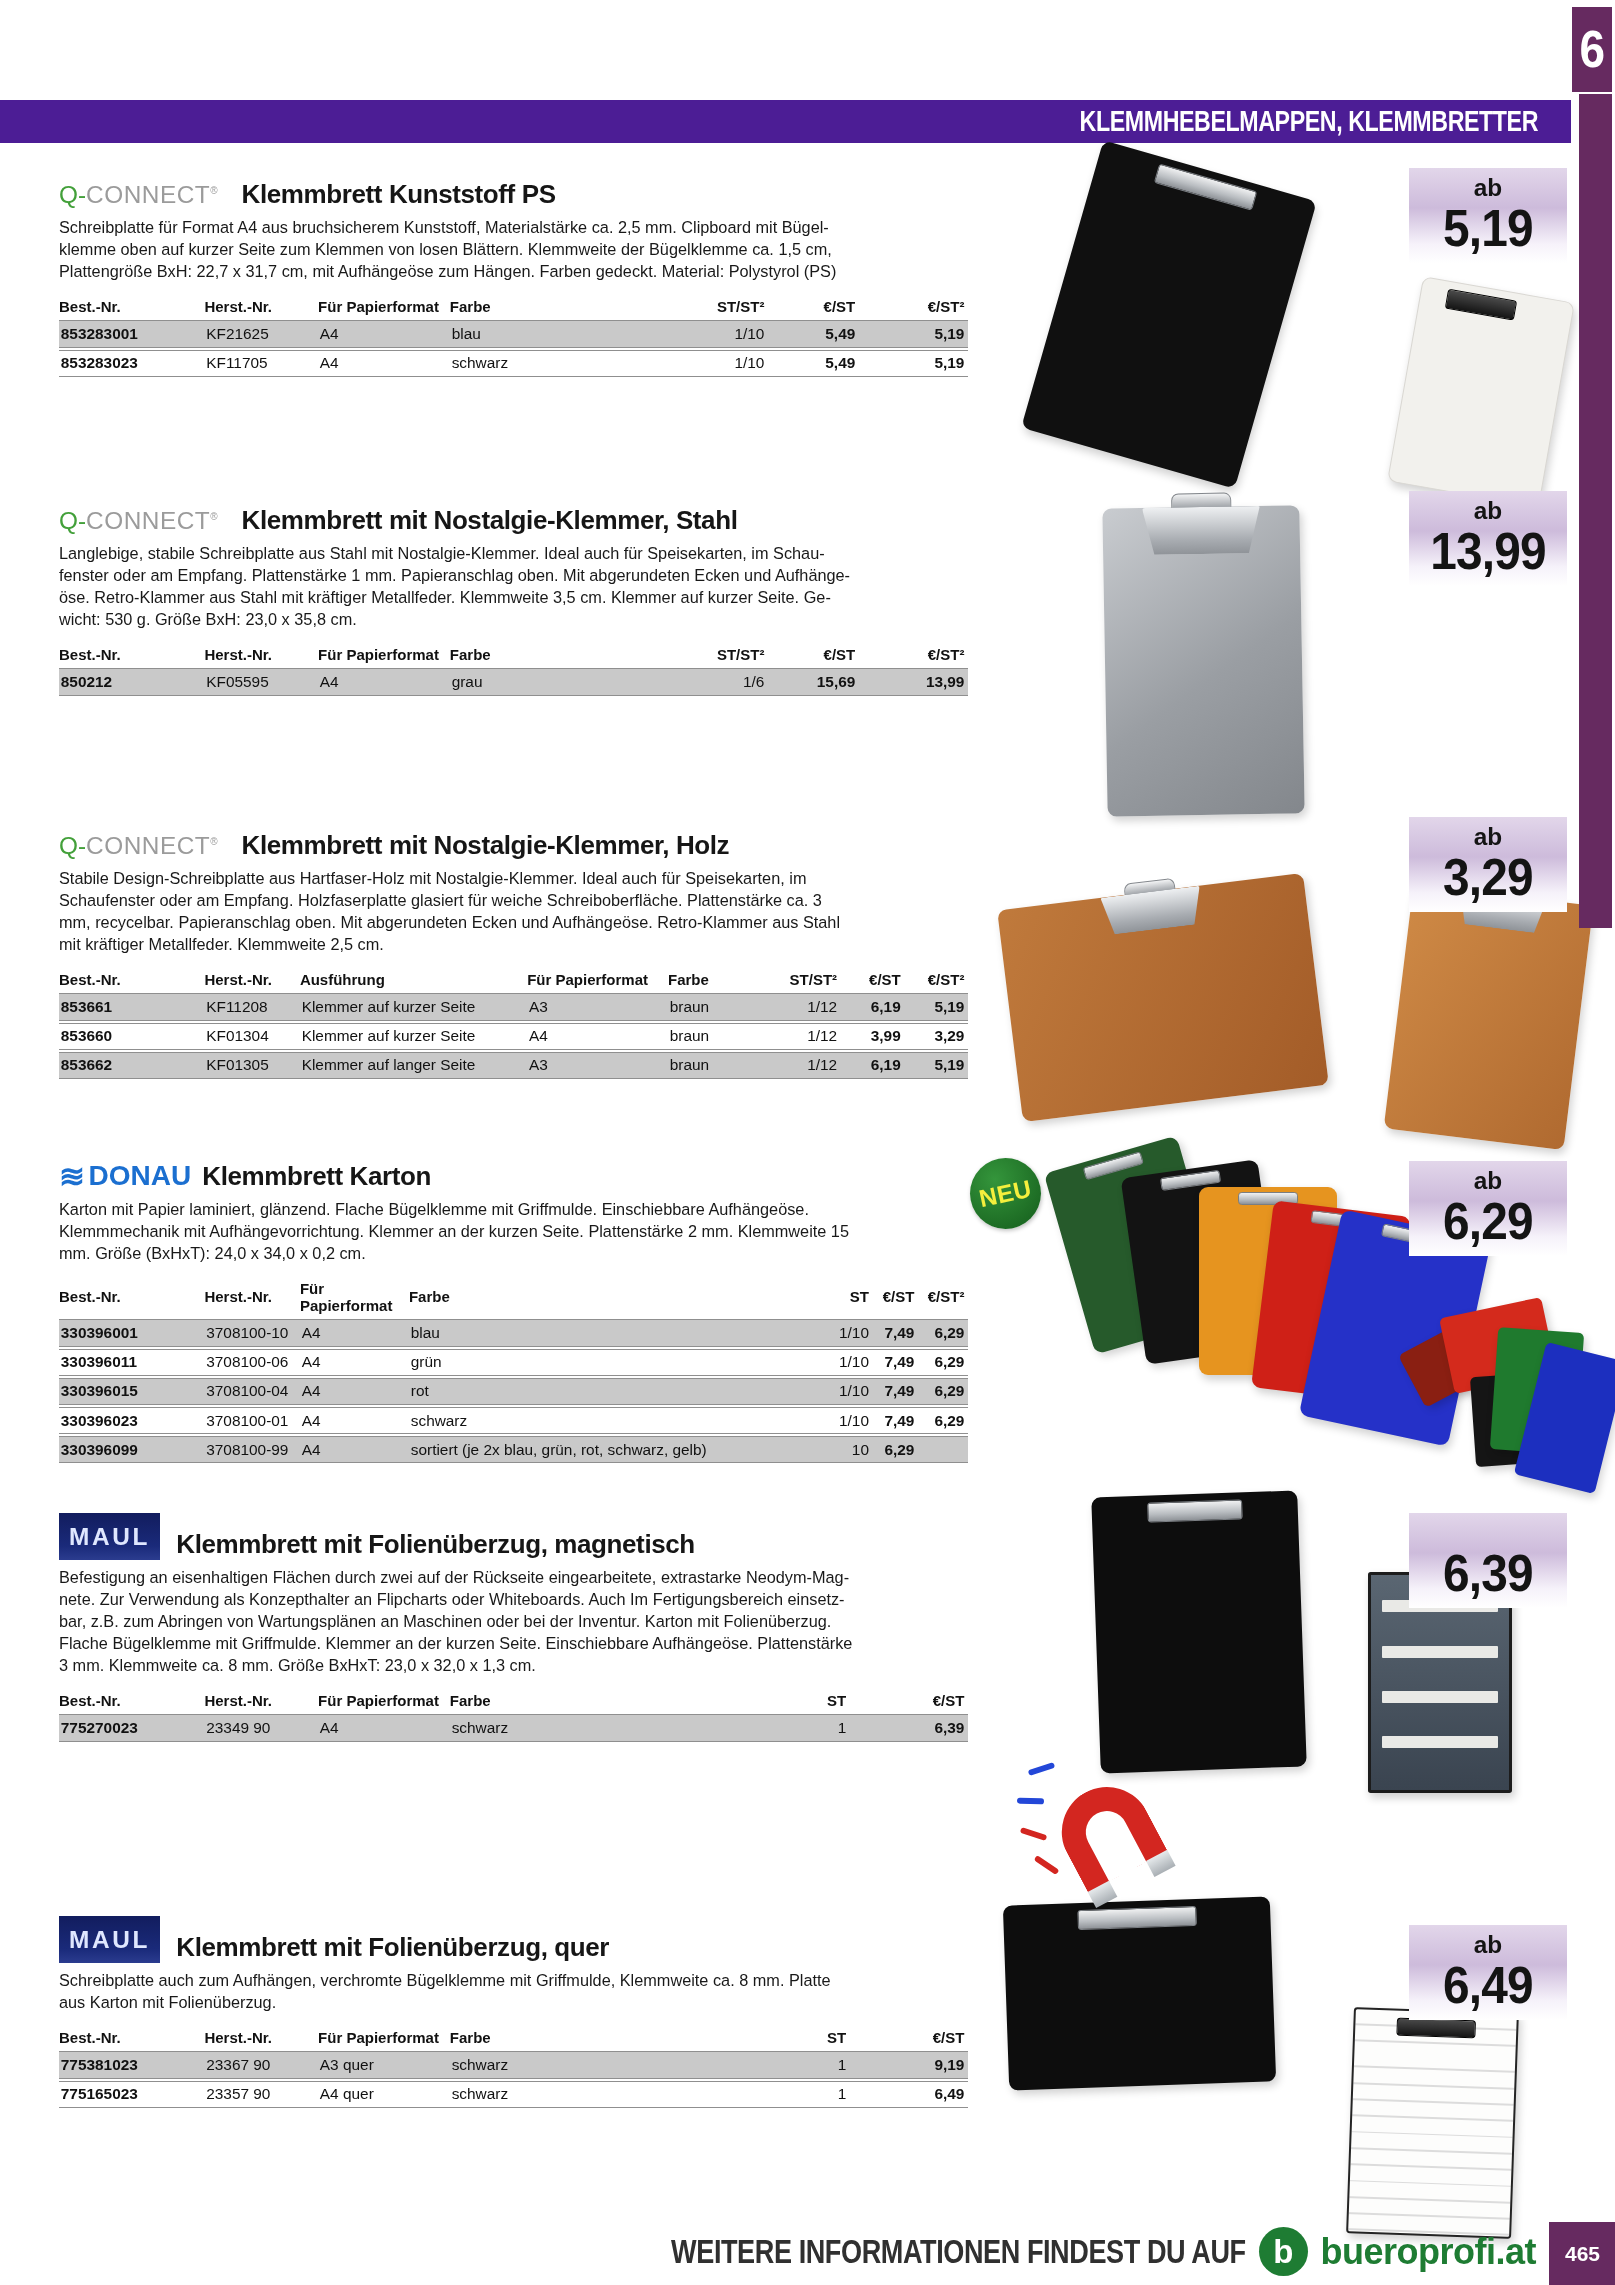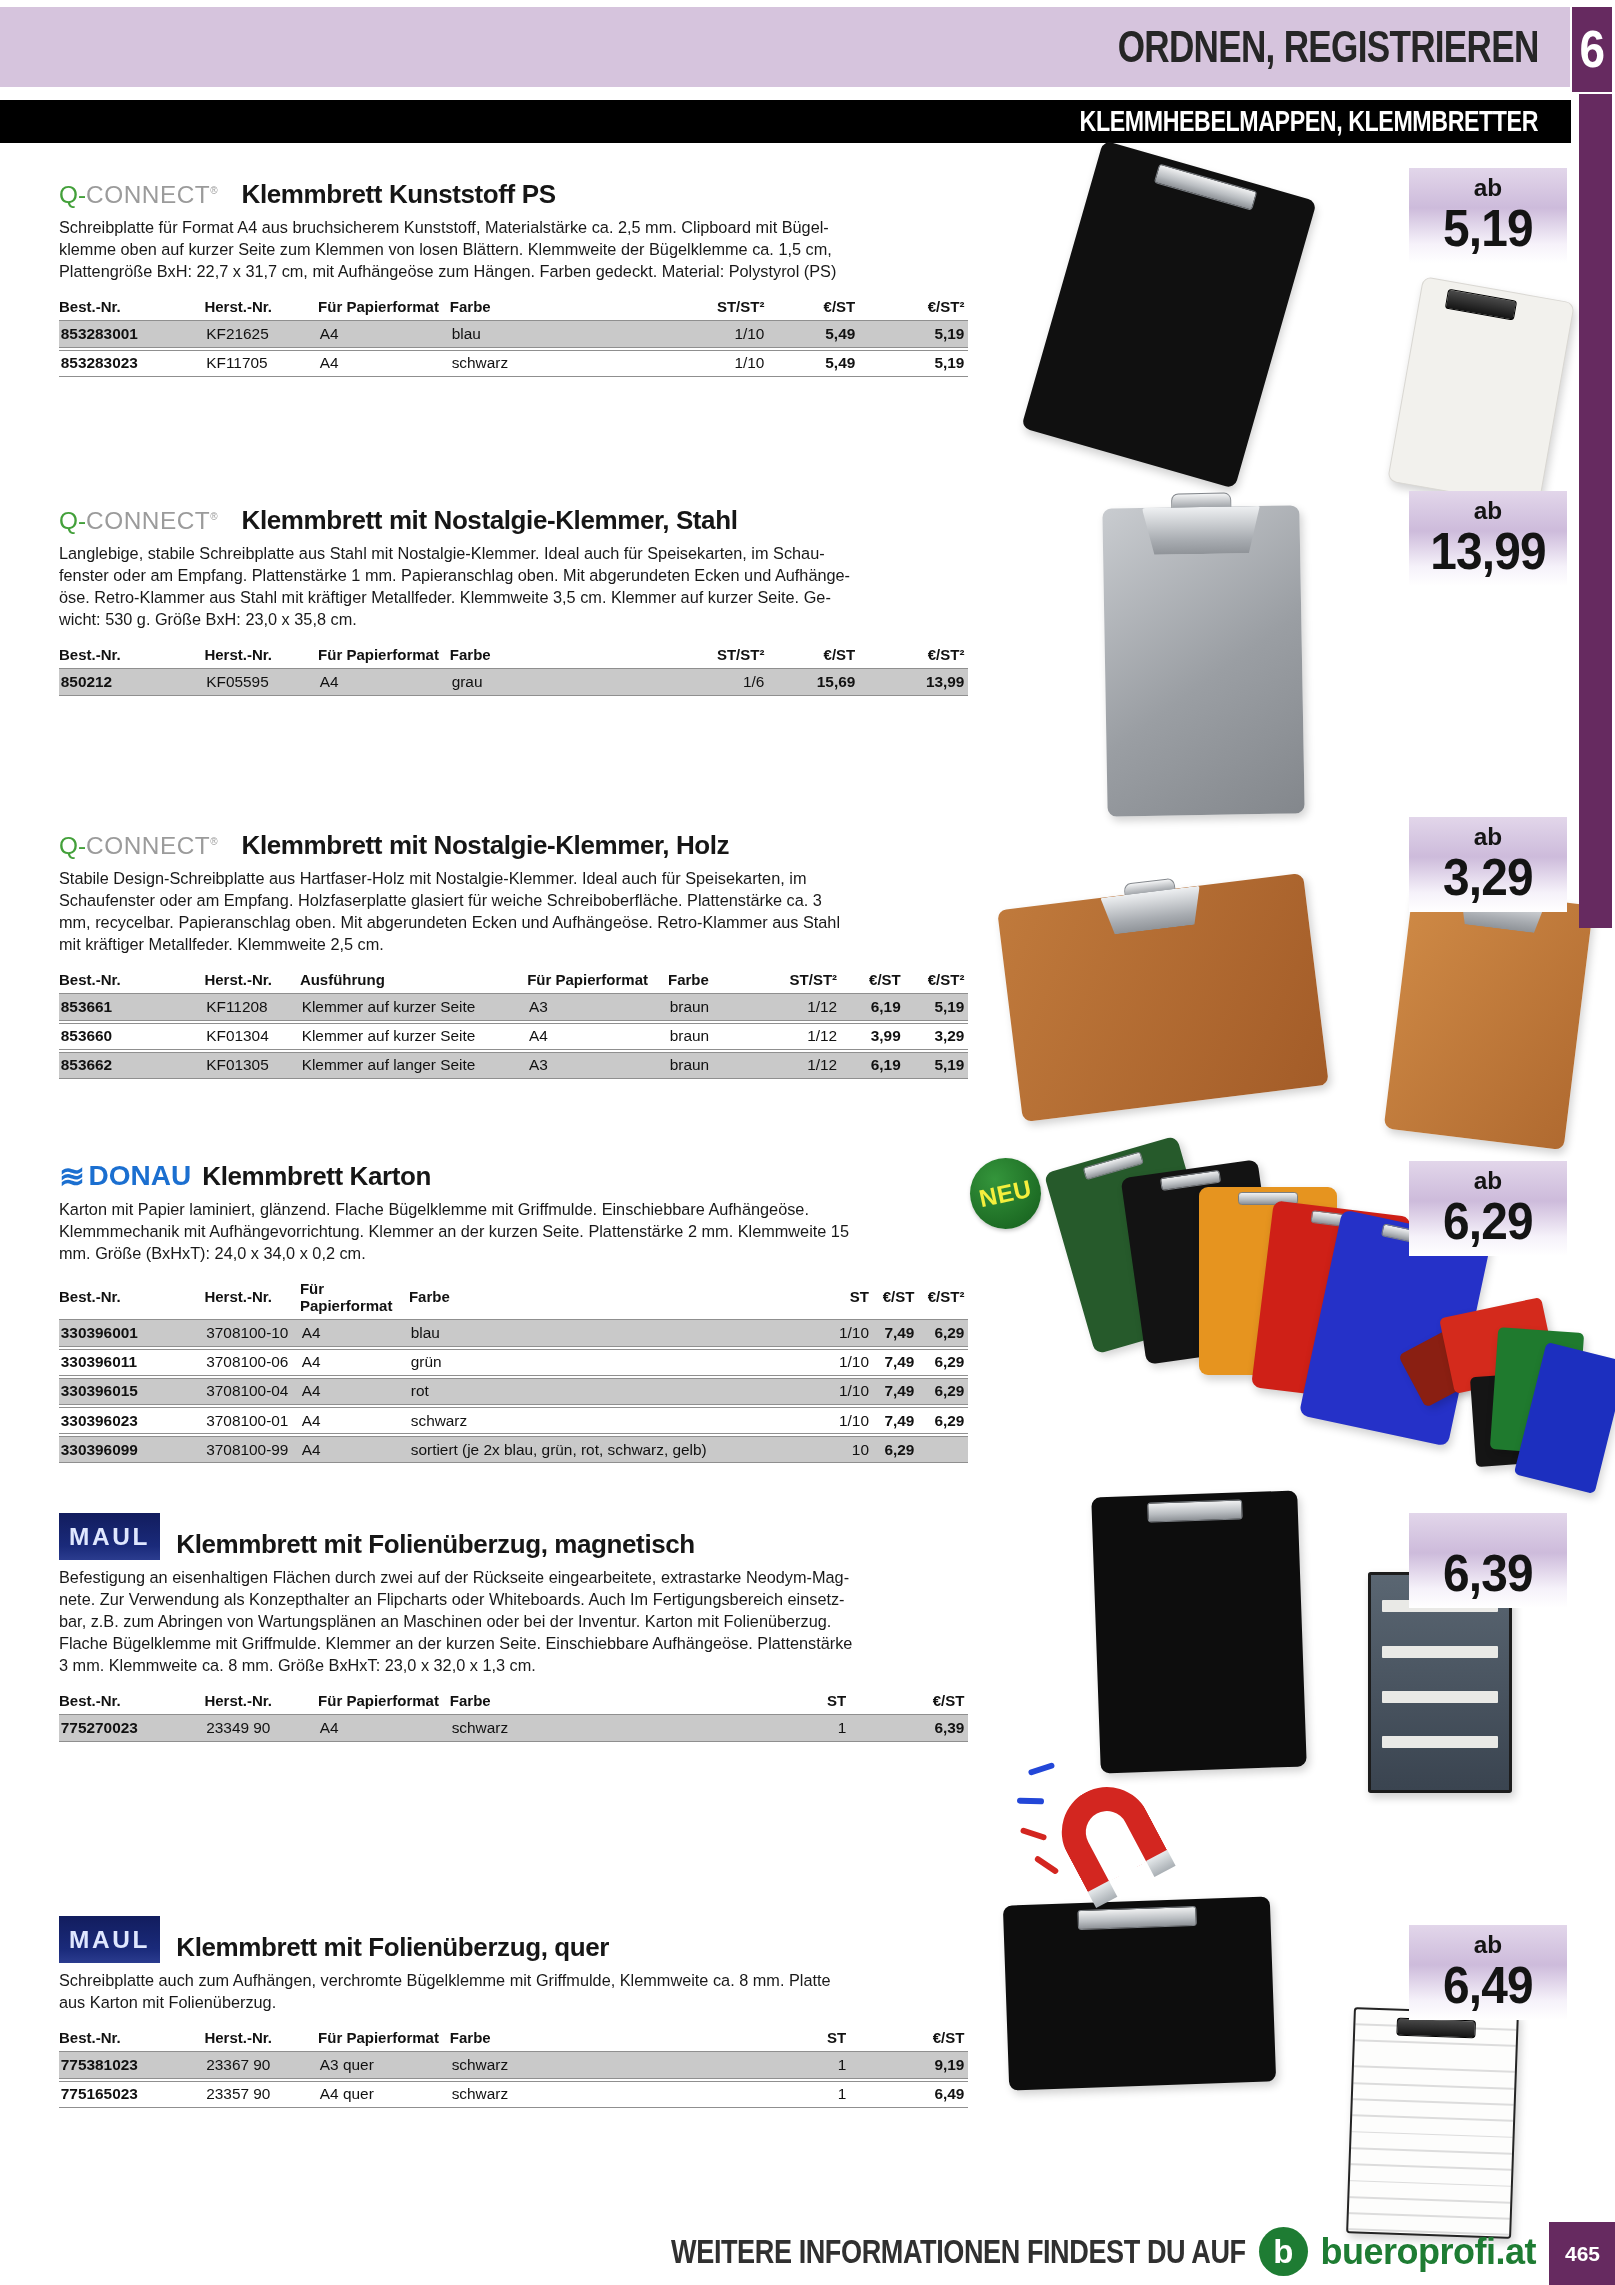--- a/index.html
+++ b/index.html
@@ -15,21 +15,21 @@
   .band-purple .t {
     font-size:45px; font-weight:800; color:#262626; letter-spacing:-0.9px;
     transform:scaleX(0.78); transform-origin:right center; white-space:nowrap;
   }
   .chapter-box {
     position:absolute; left:1572px; top:7.2px; width:40px; height:85px; background:#662a60;
     color:#fff; display:flex; align-items:center; justify-content:center; z-index:7;
   }
   .chapter-box .n { font-size:51px; font-weight:800; transform:scaleX(0.9); }
   .band-gray {
-    position:absolute; left:0; top:100px; width:1571px; height:43px; background:#000000;
+    position:absolute; left:0; top:100px; width:1571px; height:43px; background:#4c1d95;
     display:flex; align-items:center; justify-content:flex-end; padding-right:33px; box-sizing:border-box;
   }
   .band-gray .t {
     font-size:29px; font-weight:800; color:#ffffff; letter-spacing:-0.5px;
     transform:scaleX(0.8); transform-origin:right center; white-space:nowrap;
   }
   .side-strip { position:absolute; left:1579px; top:94px; width:33px; height:834px; background:#662a60; z-index:5; }
 
   
   .product { position:absolute; left:59px; width:909px; }
@@ -109,23 +109,20 @@
   .footer-row .t { font-size:33px; font-weight:800; color:#303030; transform:scaleX(0.82); transform-origin:right center; white-space:nowrap; letter-spacing:-0.5px; }
   .bp-circle { width:49px; height:49px; border-radius:50%; background:#1e7c33; color:#fff; display:flex; align-items:center; justify-content:center; font-size:33px; font-weight:800; }
   .bp-text { font-size:36px; font-weight:800; color:#1e7c33; letter-spacing:-0.5px; }
   .page-num-box { position:absolute; left:1549px; top:2222px; width:67px; height:63px; background:#662a60; color:#fff; display:flex; align-items:center; justify-content:center; font-size:21px; font-weight:800; z-index:6; }
 </style>
 </head>
 <body>
 
 <div class="page">
 
-  <div class="band-purple">
-    <span class="t">ORDNEN, REGISTRIEREN</span>
-  </div>
   <div class="chapter-box">
     <span class="n">6</span>
   </div>
   <div class="band-gray">
     <span class="t">KLEMMHEBELMAPPEN, KLEMMBRETTER</span>
   </div>
   <div class="side-strip"></div>
 
   <section class="product" style="top:179px">
     <div class="brandrow">

